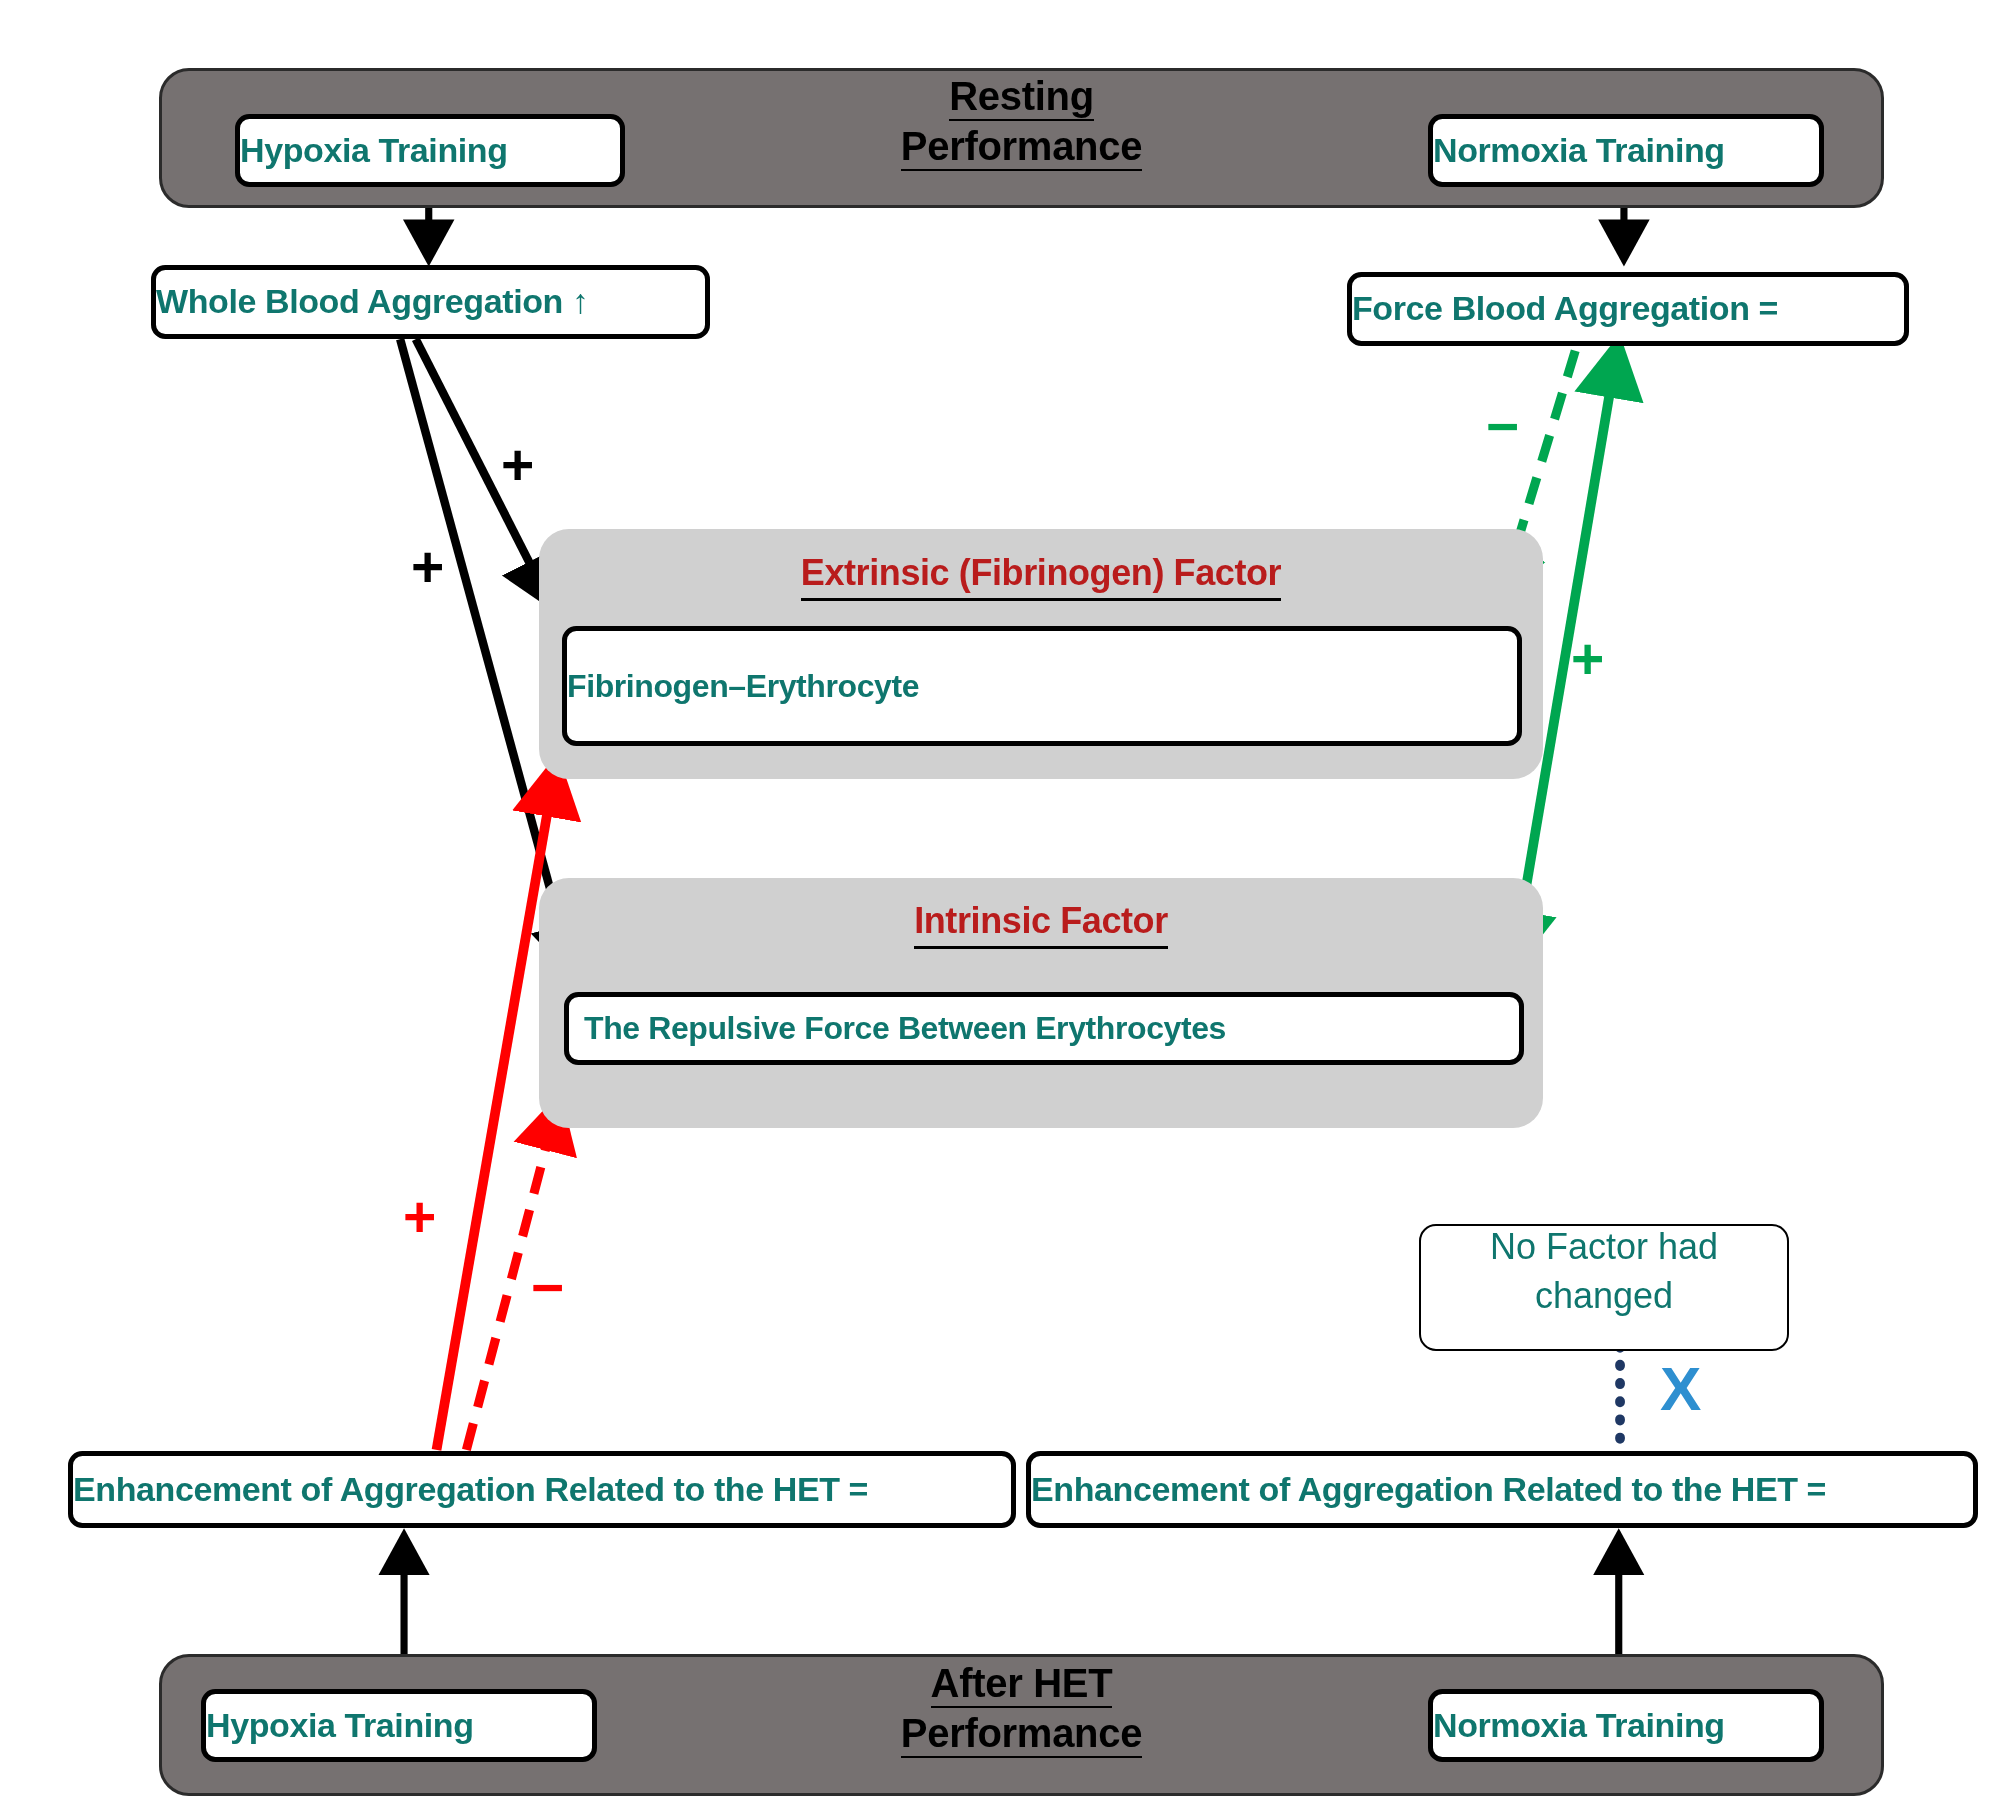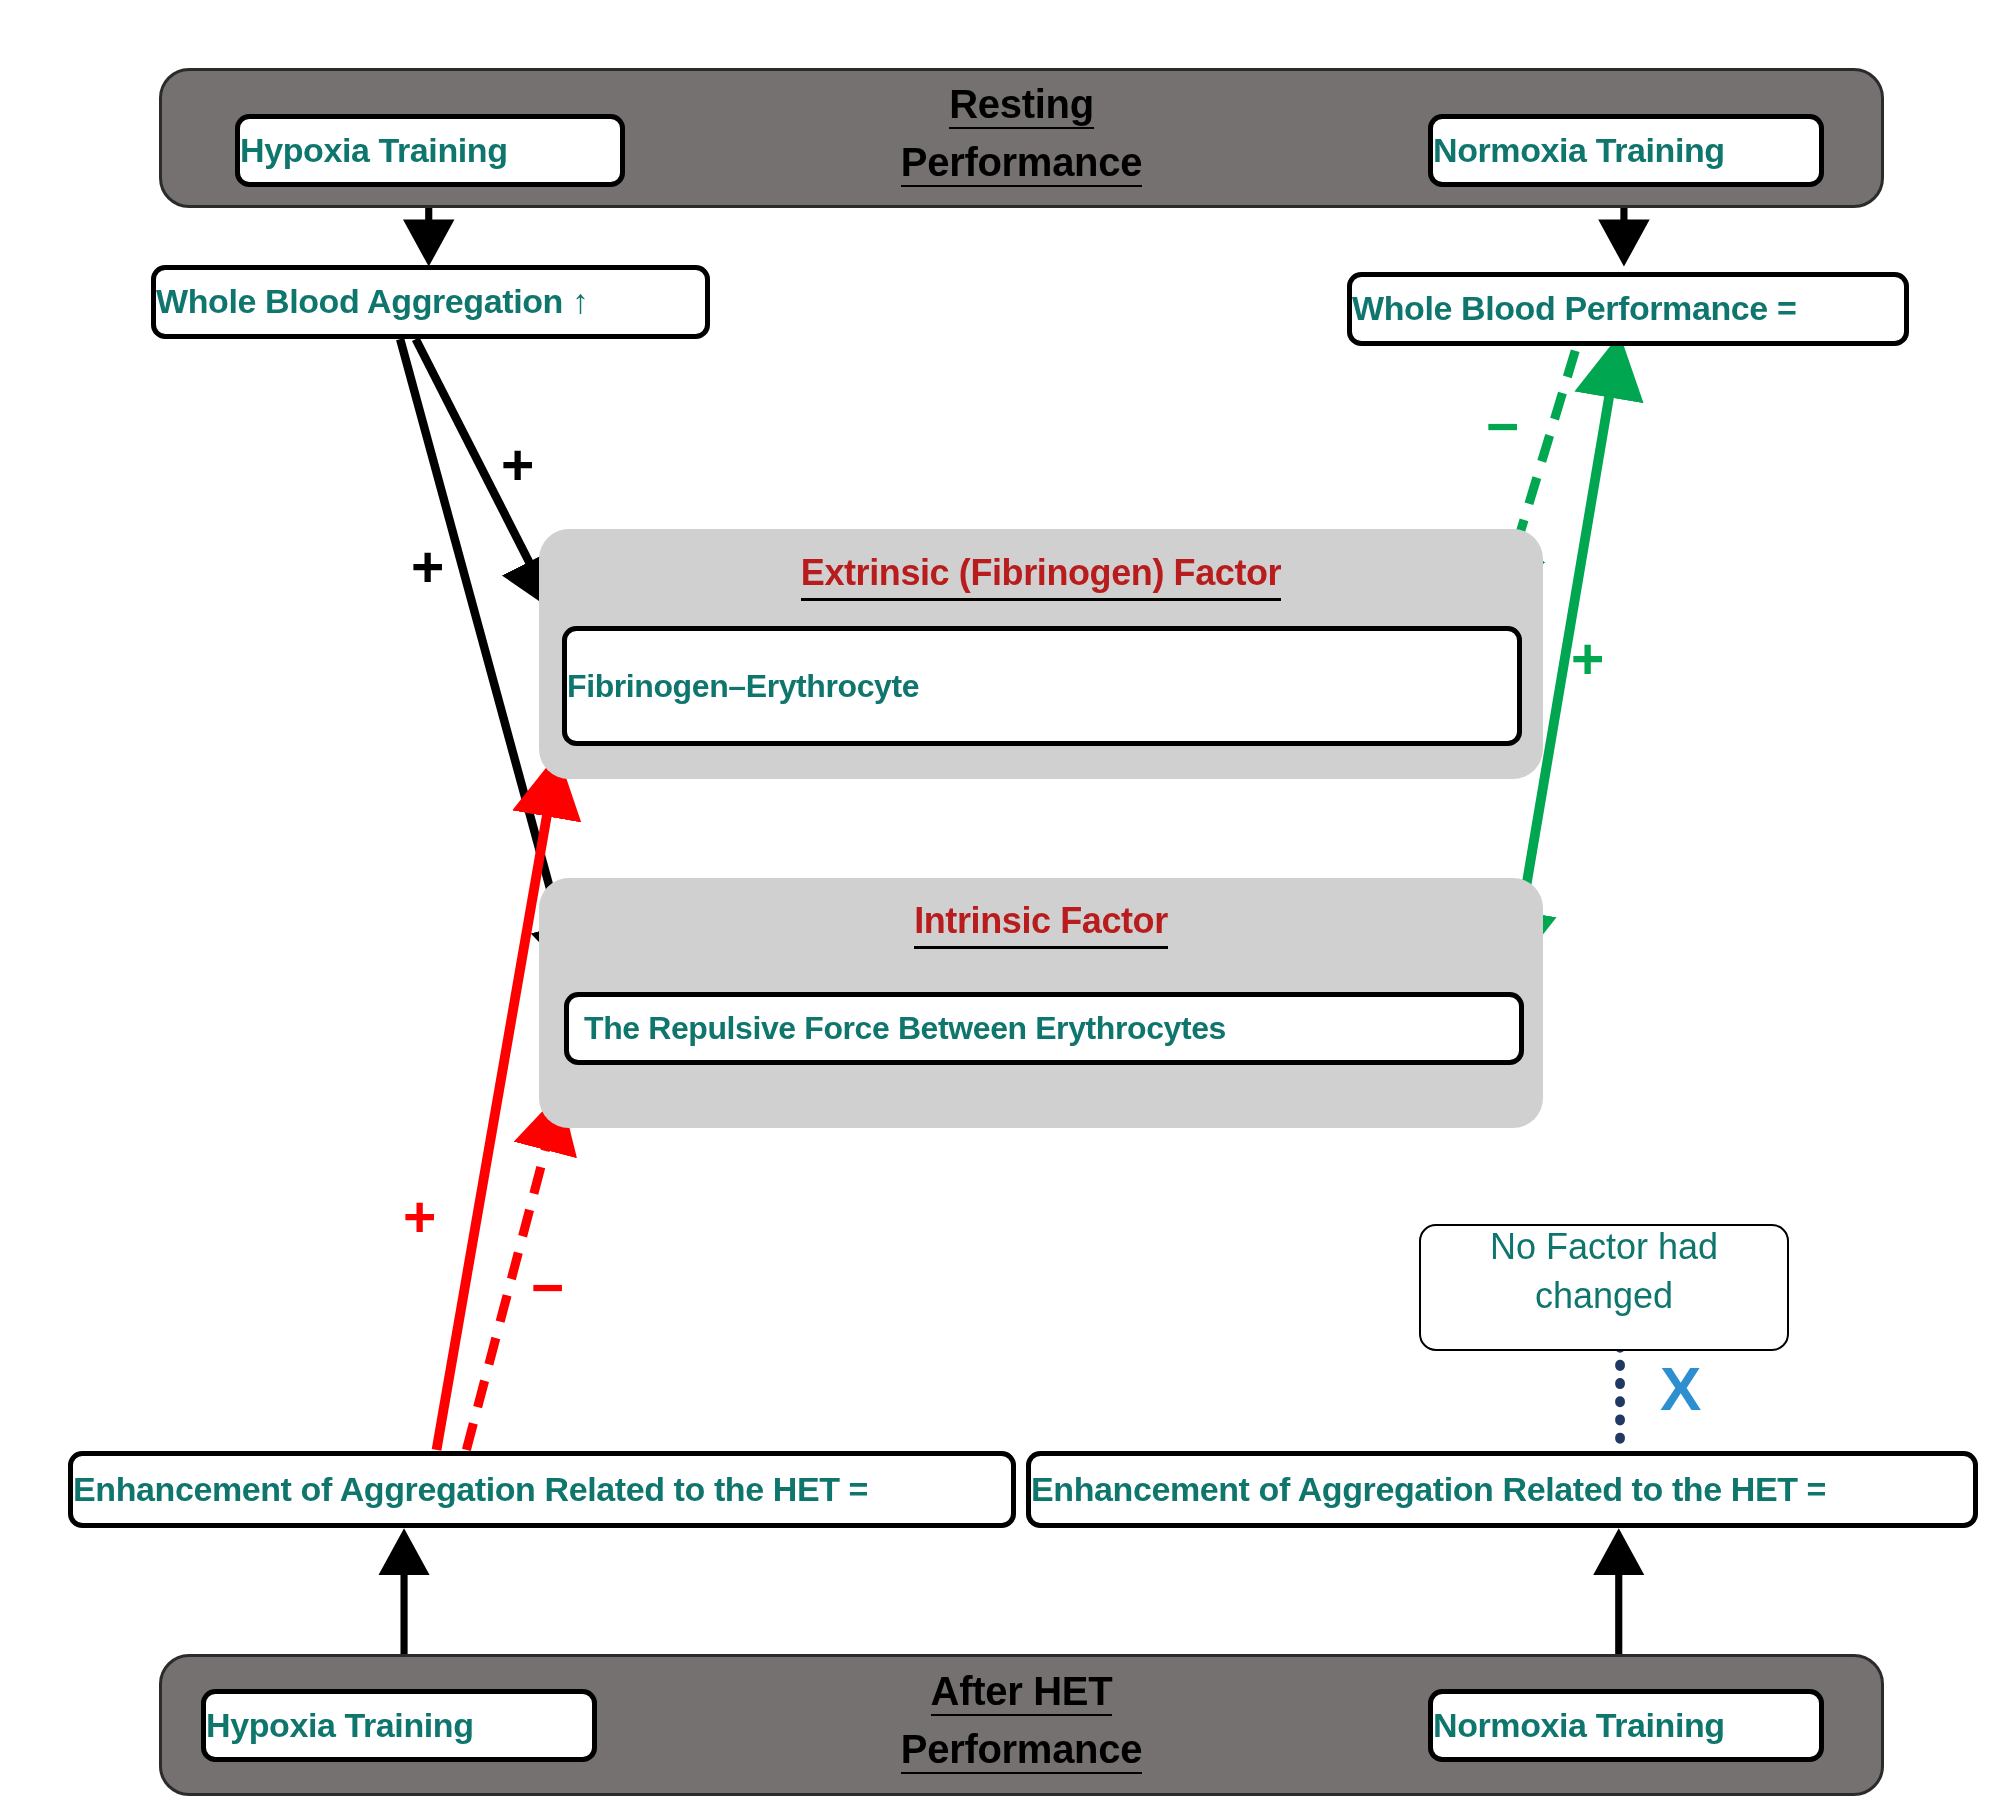--- a/index.html
+++ b/index.html
@@ -27,21 +27,21 @@
     left:0; right:0;
     text-align:center;
     color:#000000;
     font-weight:bold;
     line-height:1.07;
     letter-spacing:-0.3px;
   }
   .banner-title span{
     display:block;
     width:max-content;
-    margin:12px auto;
+    margin:4px auto;
     border-bottom:2.6px solid #000;
     padding-bottom:1.3px;
   }
   .banner-title span + span{ margin-top:3.9px; }
 
   
   .wbox{
     position:absolute;
     background:#ffffff;
     border:5.2px solid #000000;
@@ -157,21 +157,21 @@
 
   <div class="wbox" style="left:1428px; top:114px; width:396px; height:73px; font-size:34px;">
     <span>Normoxia Training</span>
   </div>
 
   <div class="wbox" style="left:151px; top:265px; width:559px; height:74px; font-size:34px;">
     <span>Whole Blood Aggregation ↑</span>
   </div>
 
   <div class="wbox" style="left:1347px; top:272px; width:562px; height:74px; font-size:34px;">
-    <span>Whole Blood Performance =</span>
+    <span>Force Blood Aggregation =</span>
   </div>
 
   <div class="panel" style="left:539px; top:529px; width:1004px; height:250px;"></div>
   <div class="panel-title" style="left:539px; top:552px; width:1004px; font-size:36px;">
     <span>Extrinsic (Fibrinogen)  Factor</span>
   </div>
   <div class="wbox" style="left:562px; top:626px; width:960px; height:120px; font-size:32px; ">
     <span>Fibrinogen–Erythrocyte</span>
   </div>
 

